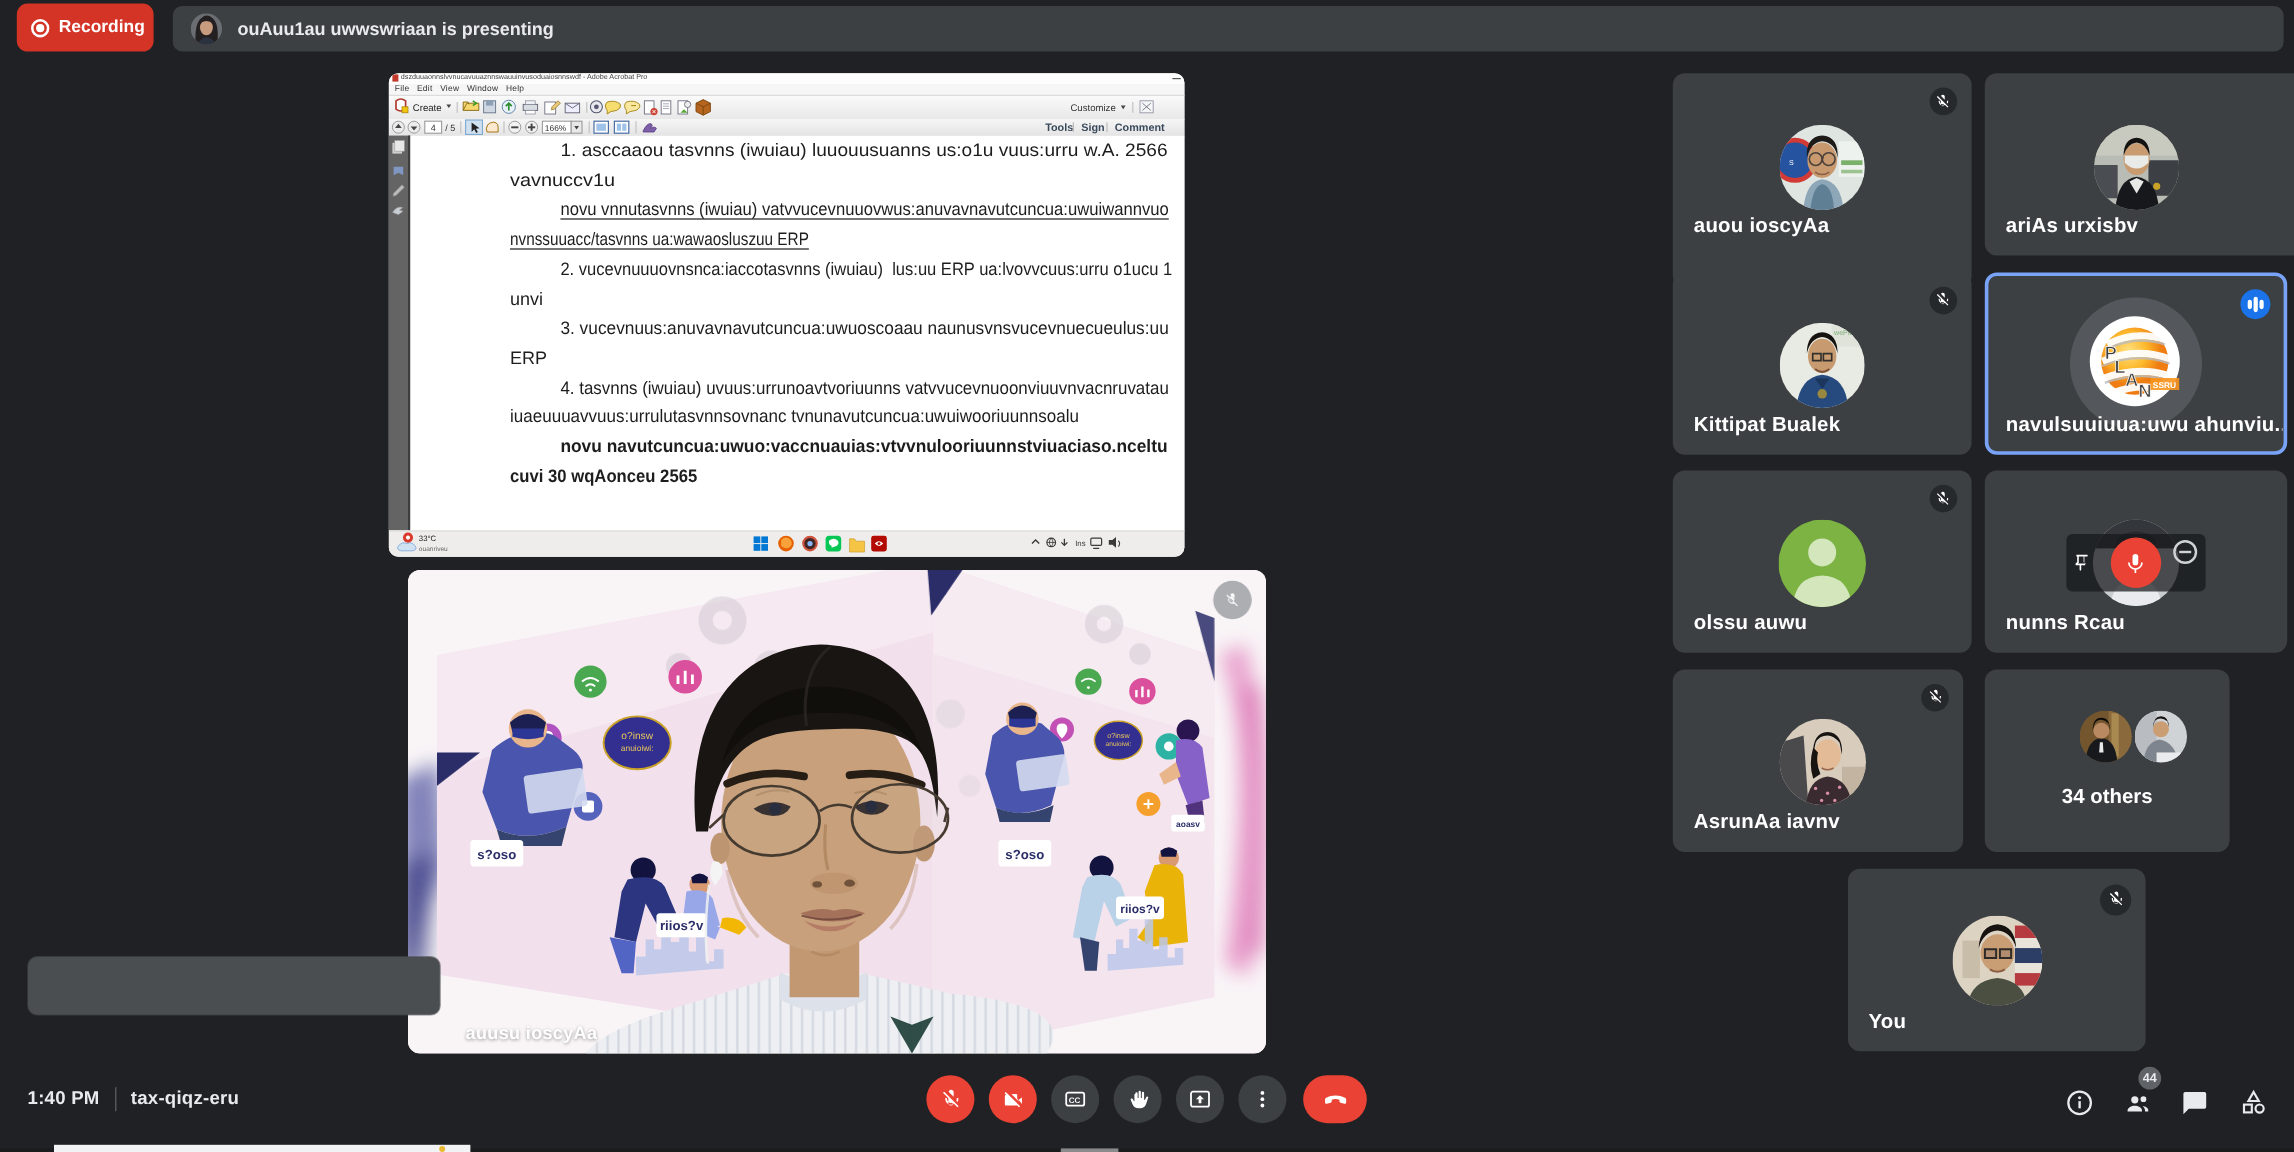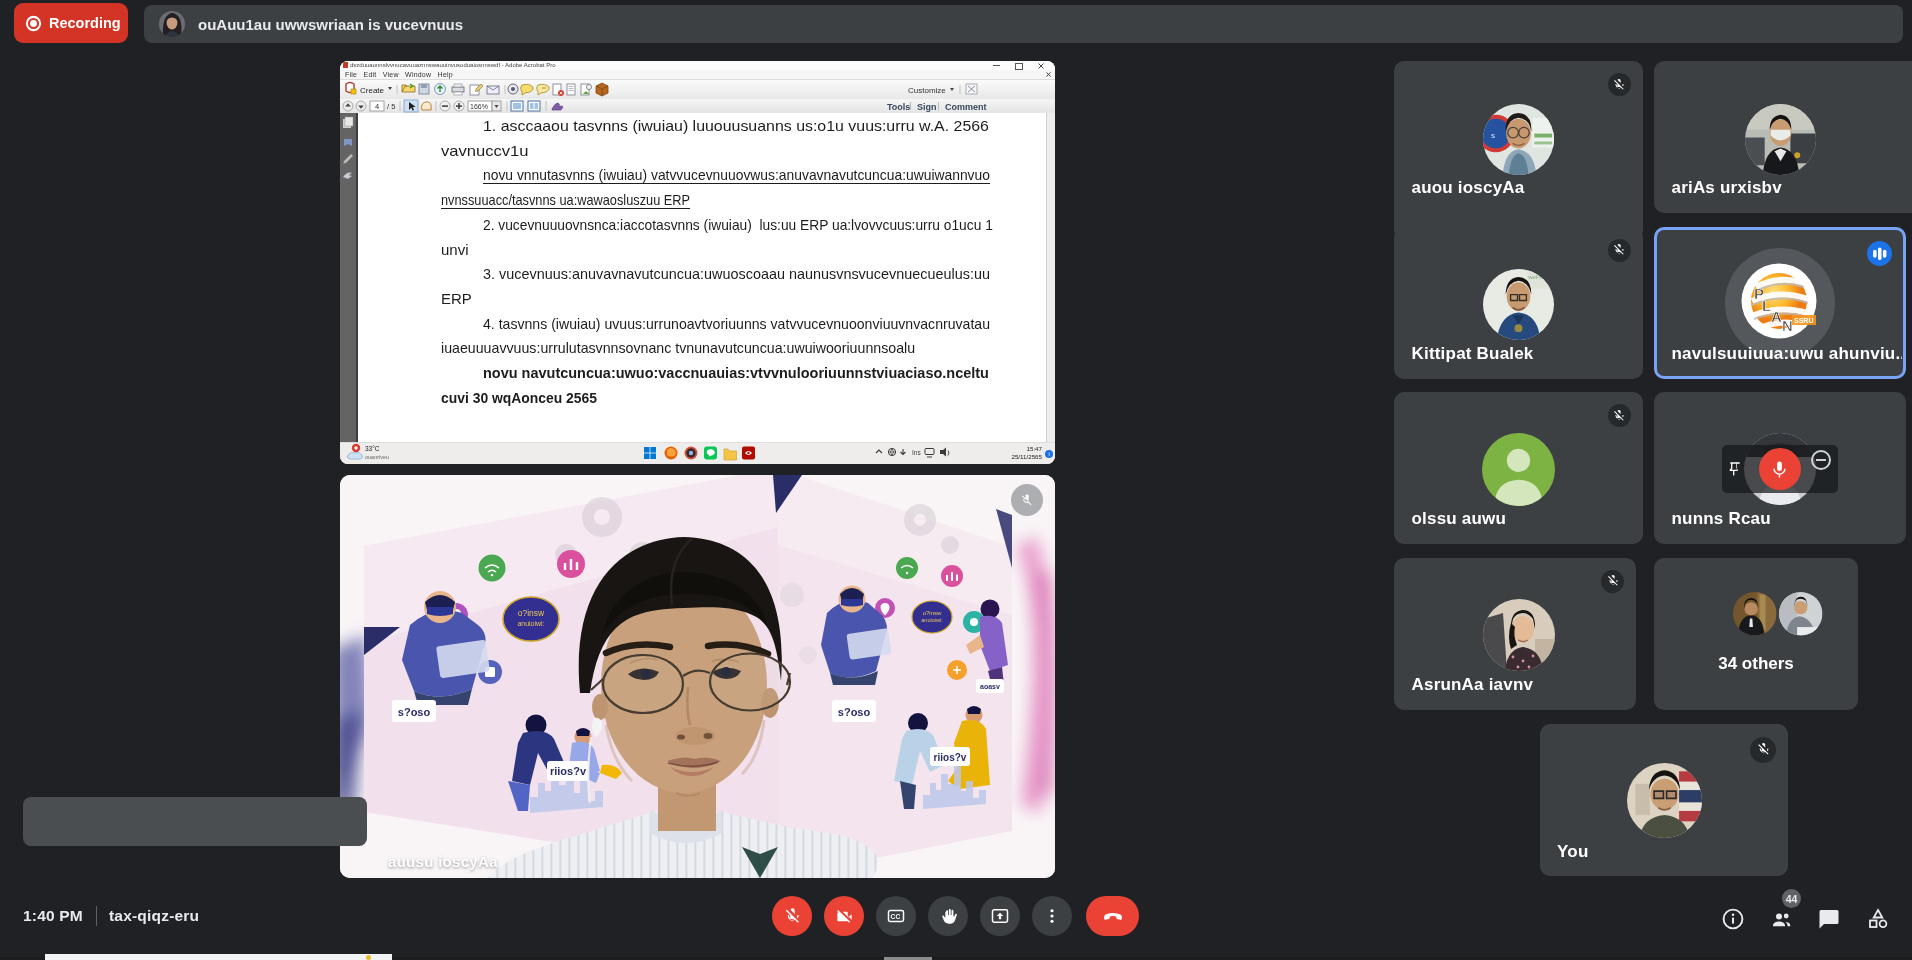--- a/index.html
+++ b/index.html
@@ -20,24 +20,24 @@
 <div class="abs" style="left:144px;top:5px;width:1759px;height:38px;border-radius:8px;background:#3c4043;display:flex;align-items:center;">
  <span class="av" style="position:relative;left:15px;width:26px;height:26px;display:inline-block;">
   <svg width="26" height="26" viewBox="0 0 26 26">
         <rect width="26" height="26" fill="#6a6d72"></rect>
         <path d="M4 26 Q3 8 9 4 Q13 0 18 4 Q24 9 22 26Z" fill="#241f20"></path>
         <ellipse cx="13" cy="12" rx="5.4" ry="6.4" fill="#c79b7d"></ellipse>
         <path d="M7 9 Q13 4 19 9 L19 6 Q13 1 7 6Z" fill="#241f20"></path>
         <path d="M5 26 Q9 20 13 20 Q18 20 21 26Z" fill="#2c3340"></path>
       </svg>
  </span>
- <span style="color:#e8eaed;font-size:15px;font-weight:bold;margin-left:28px;">ouAuu1au uwwswriaan is vucevnuus</span>
-</div>
-
-<div class="abs" id="share" style="left:340px;top:61px;width:715px;height:403px;border-radius:8px;overflow:hidden;background:#fff;">
+ <span style="color:#e8eaed;font-size:15px;font-weight:bold;margin-left:28px;">ouAuu1au uwwswriaan is presenting</span>
+</div>
+
+<div class="abs" id="share" style="left:324px;top:61px;width:630px;height:403px;border-radius:8px;overflow:hidden;background:#fff;padding-left:33px;">
 
  <div class="abs" style="left:0;top:0;width:715px;height:8.5px;background:#fdfdfd;"></div>
  <div class="abs" style="left:3px;top:1px;width:5px;height:6px;background:#c0392b;"></div>
  <div class="abs" style="left:10px;top:1.2px;font-size:6px;color:#444;white-space:nowrap;">dszduuaonnslvvnucavuuaznnswauuinvusoduaiosnnswdf - Adobe Acrobat Pro</div>
  <div class="abs" style="left:653px;top:3.5px;width:7px;height:1.4px;background:#555;"></div>
  <div class="abs" style="left:675px;top:1.5px;width:5.5px;height:5.5px;border:1px solid #555;"></div>
  <svg class="abs" style="left:698px;top:2px;" width="6" height="6">
       <path d="M0.5 0.5 L5.5 5.5 M5.5 0.5 L0.5 5.5" stroke="#444" stroke-width="1"></path>
     </svg>
 

